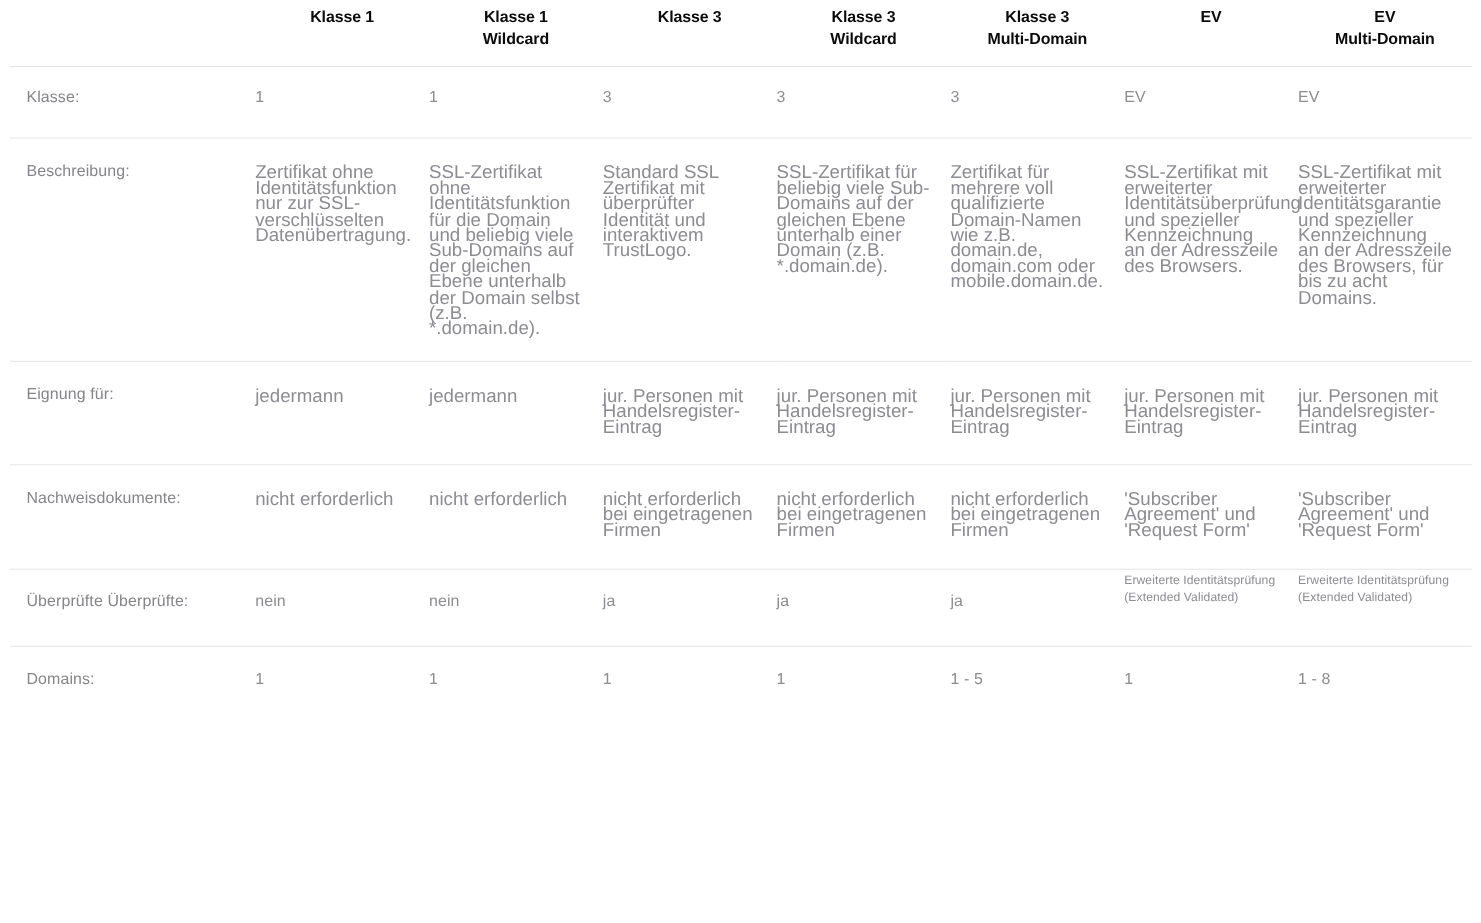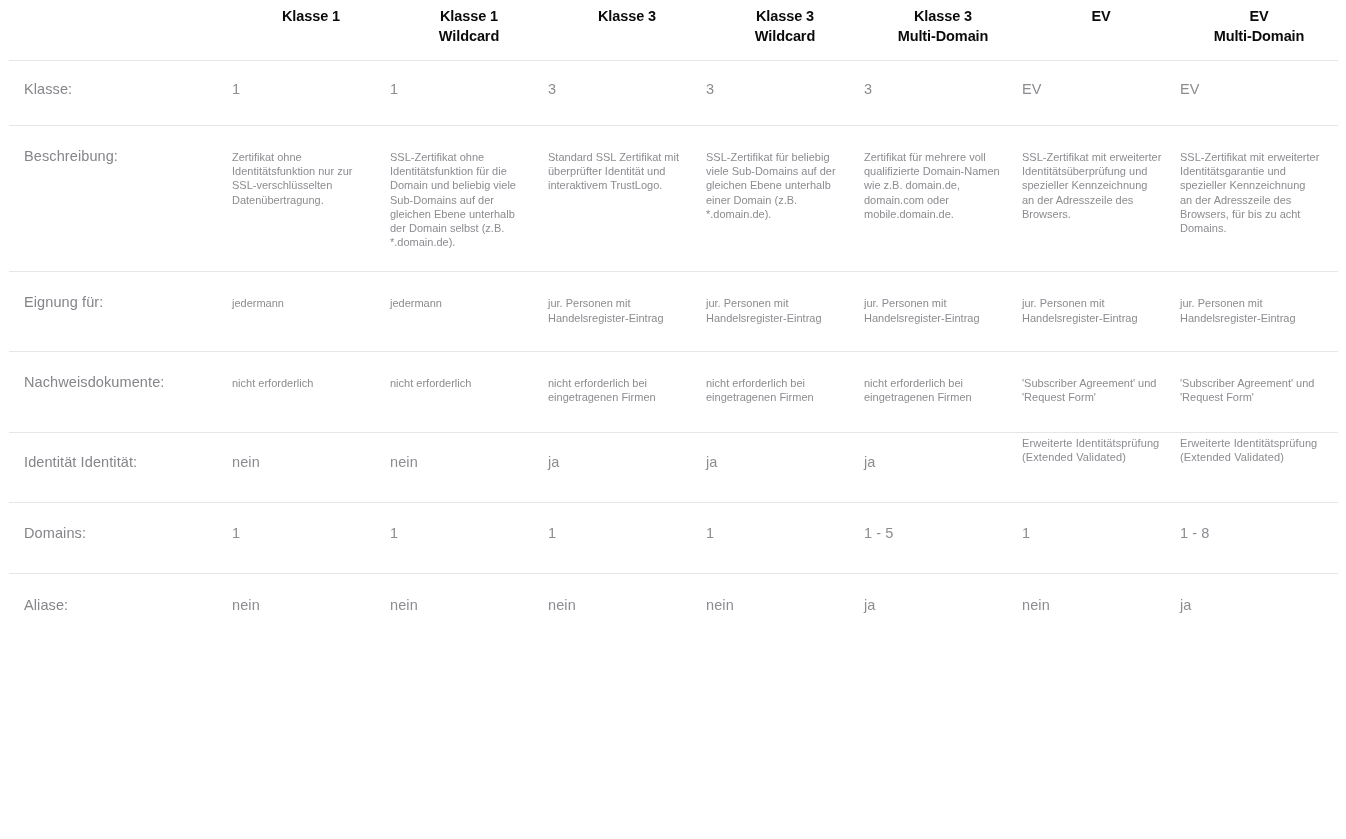--- a/index.html
+++ b/index.html
@@ -68,21 +68,21 @@
 
   
   tr.size-lg td.cell {
     font-size: 14.5px;
     line-height: 20px;
     color: #8c8c91;
     letter-spacing: 0.1px;
   }
   
   tr.size-sm td.cell {
-    font-size: 11px;
+    font-size: 17px;
     line-height: 14.2px;
     color: #8c8c91;
     padding-top: 24px;
   }
   
   tr.size-lg td.cell.small {
     font-size: 11px;
     line-height: 14.2px;
     padding-top: 3px;
   }
@@ -196,21 +196,21 @@
         <td class="cell">nicht erforderlich</td>
         <td class="cell">nicht erforderlich</td>
         <td class="cell">nicht erforderlich bei eingetragenen Firmen</td>
         <td class="cell">nicht erforderlich bei eingetragenen Firmen</td>
         <td class="cell">nicht erforderlich bei eingetragenen Firmen</td>
         <td class="cell">'Subscriber Agreement' und 'Request Form'</td>
         <td class="cell">'Subscriber Agreement' und 'Request Form'</td>
       </tr>
 
       <tr class="size-lg r-identitaet">
-        <td class="rowlabel">Identität Identität:</td>
+        <td class="rowlabel">Überprüfte Überprüfte:</td>
         <td class="cell">nein</td>
         <td class="cell">nein</td>
         <td class="cell">ja</td>
         <td class="cell">ja</td>
         <td class="cell">ja</td>
         <td class="cell small">Erweiterte Identitätsprüfung (Extended Validated)</td>
         <td class="cell small">Erweiterte Identitätsprüfung (Extended Validated)</td>
       </tr>
 
       <tr class="size-lg r-domains">

